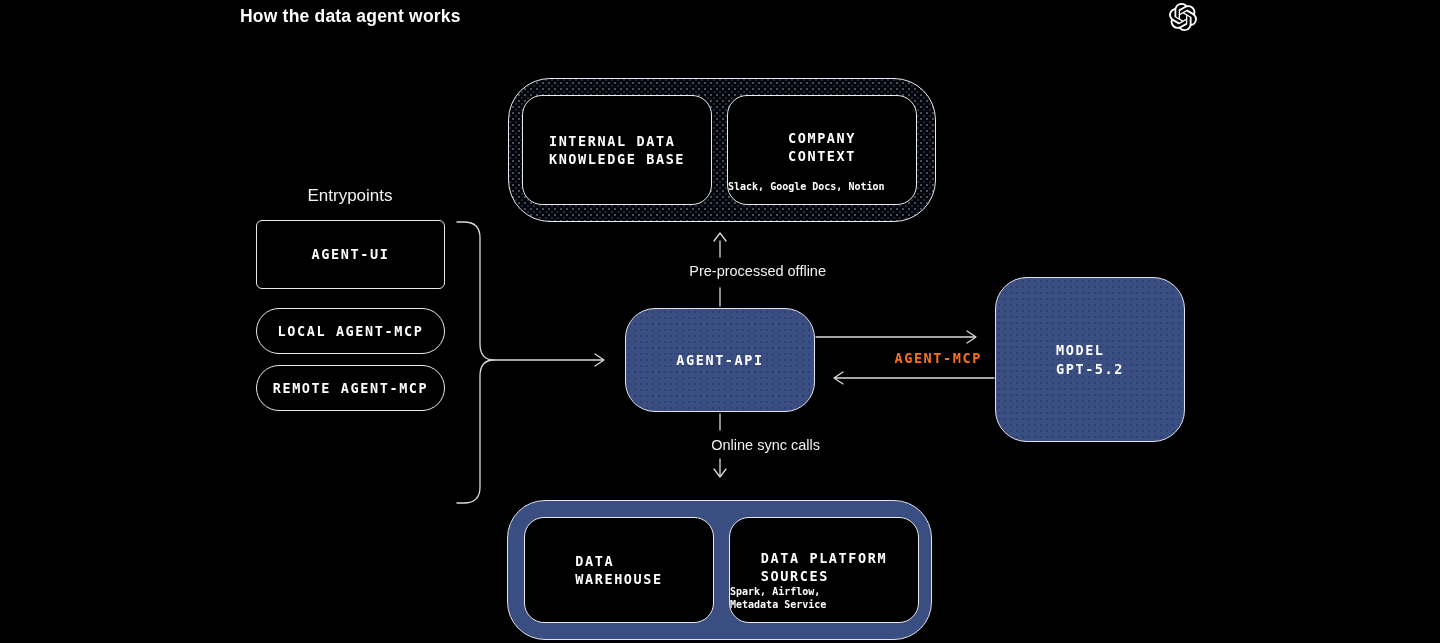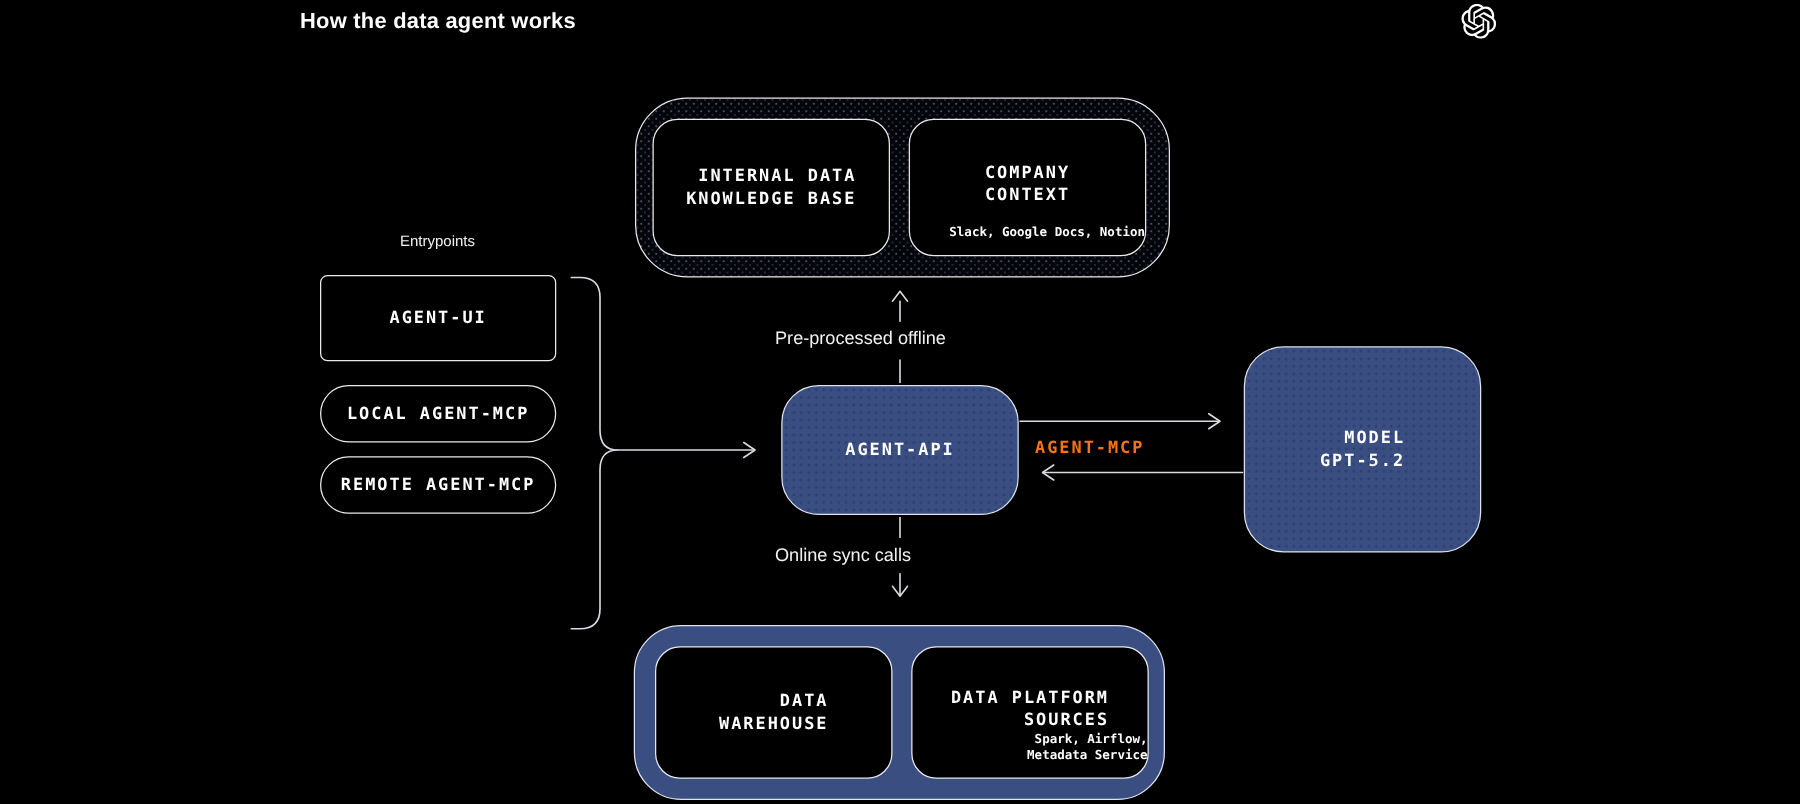--- a/index.html
+++ b/index.html
@@ -34,21 +34,21 @@
   }
   
   .node {
     position: absolute;
     border: 1.4px solid #e9eaee;
     background: #000;
     color: #fff;
     display: flex;
     align-items: center;
     justify-content: center;
-    text-align: right;
+    text-align: left;
     font-family: "DejaVu Sans Mono", "Liberation Mono", monospace;
     font-weight: 700;
     font-size: 13.5px;
     letter-spacing: 1.6px;
     line-height: 1.35;
   }
   .node .ttl { white-space: pre-line; }
   .node .sub {
     position: absolute;
     left: 0; right: 0;
@@ -59,21 +59,21 @@
     white-space: pre-line;
     margin-top: 26px;
   }
   .has-sub { padding-bottom: 6px; }
   
   .entry-label {
     position: absolute;
     left: 255px; top: 186px;
     width: 190px;
     text-align: center;
-    font-size: 12px;
+    font-size: 17px;
     color: #f2f2f2;
   }
   .entry { left: 256px; width: 189px; }
   .entry.tall { height: 69px; border-radius: 6px; }
   .entry.short { height: 46px; border-radius: 23px; }
   .e0 { top: 220px; }
   .e1 { top: 308px; }
   .e2 { top: 365px; }
   .e3 { top: 430px; }
   
@@ -109,21 +109,21 @@
     background-color: #3a4e82;
     background-image: radial-gradient(circle, #2d4070 1.1px, transparent 1.25px);
     background-size: 6px 6px;
     border-color: #dde2ec;
   }
   .agent-api { left: 625px; top: 308px; width: 190px; height: 104px; border-radius: 30px; }
   .model     { left: 995px; top: 277px; width: 190px; height: 165px; border-radius: 32px; line-height: 1.4; }
   
   .flow-label {
     position: absolute;
-    text-align: left;
+    text-align: right;
     font-size: 14.5px;
     color: #f2f2f2;
   }
   .lbl-pre    { left: 620px; top: 263px; width: 206px; }
   .lbl-online { left: 620px; top: 437px; width: 200px; }
   .lbl-mcp {
     left: 828px; top: 350px; width: 154px;
     font-family: "DejaVu Sans Mono", "Liberation Mono", monospace;
     font-weight: 700;
     font-size: 13.5px;

